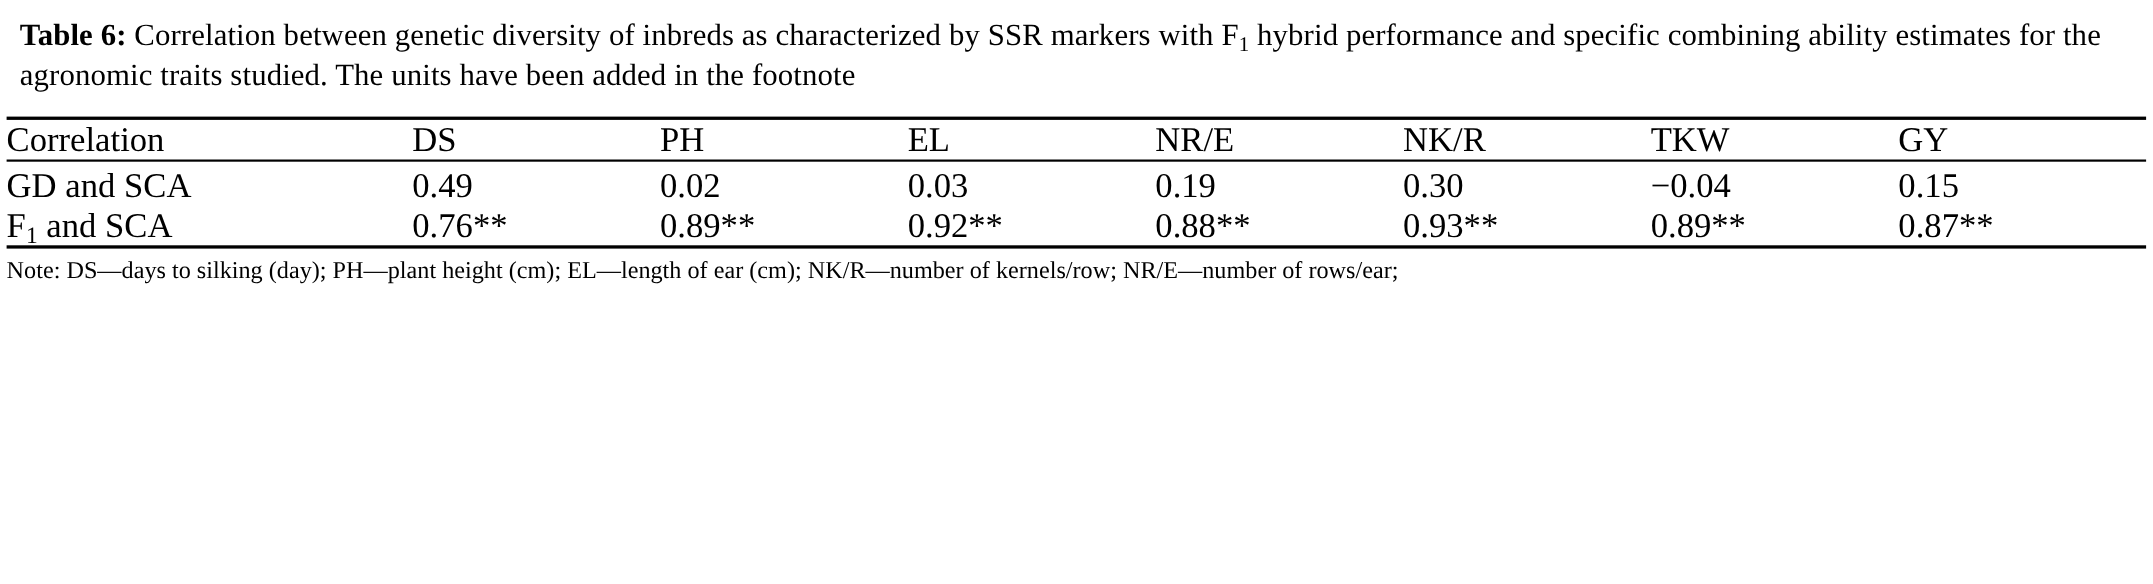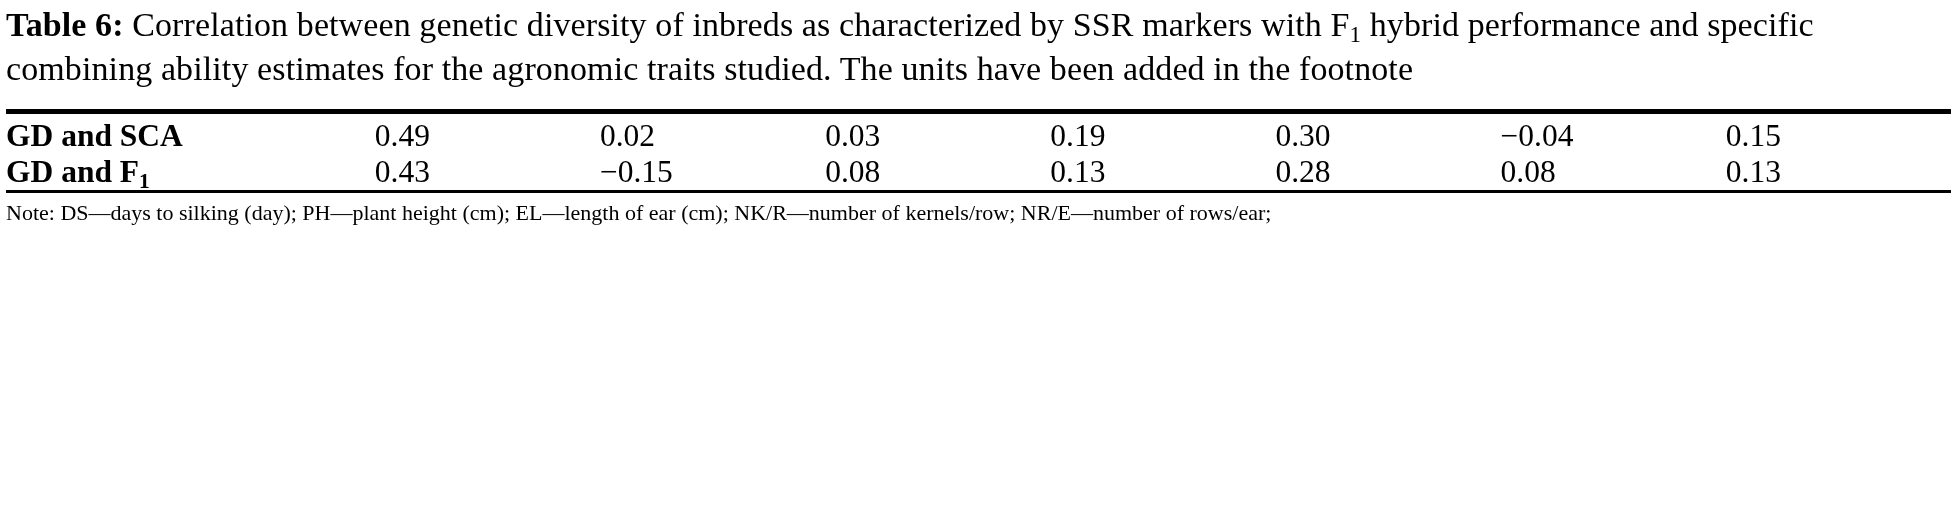--- a/index.html
+++ b/index.html
@@ -15,24 +15,24 @@
     overflow: hidden;
   }
   .page {
     width: 1957px;
     height: 531px;
     box-sizing: border-box;
     padding: 0 6px;
     position: relative;
   }
   .caption {
-    font-size: 34px;
+    font-size: 28px;
     line-height: 1.30;
     letter-spacing: 0.1px;
-    margin: 0;
+    margin: 12px;
     padding: 3px 0 0 0;
     text-align: left;
   }
   .caption .lbl {
     font-weight: bold;
   }
   sub {
     font-size: 0.68em;
     vertical-align: baseline;
     position: relative;
@@ -63,21 +63,21 @@
   .col-first { width: 19.0%; }
   .col-d { width: 11.6%; }
   .hdr-row th {
     padding: 9px 0 12px 0;
     font-size: 31.5px;
   }
   .body-row td {
     padding: 11px 0 11px 0;
   }
   .body-row td.rowhdr {
-    font-weight: bold;
+    font-weight: normal;
   }
   .footnote {
     font-size: 22px;
     line-height: 1.26;
     padding-top: 6px;
     text-align: left;
   }
   .footnote i { font-style: italic; }
   .spacer-head { height: 4px; }
 </style>
@@ -85,20 +85,44 @@
 <body>
 
 <div class="page">
 
   <p class="caption">
     <span class="lbl">Table 6:</span><span> Correlation between genetic diversity of inbreds as characterized by SSR markers with F</span><sub>1</sub><span> hybrid performance and specific combining ability estimates for the agronomic traits studied. The units have been added in the footnote</span>
   </p>
 
   <div class="rule-top"></div>
 
+  <table class="tbl">
+    <colgroup>
+      <col class="col-first">
+      <col class="col-d">
+        <col class="col-d">
+        <col class="col-d">
+        <col class="col-d">
+        <col class="col-d">
+        <col class="col-d">
+        <col class="col-d">
+    </colgroup>
+    <thead>
+      <tr class="hdr-row">
+        <th>Correlation</th>
+        <th>DS</th>
+        <th>PH</th>
+        <th>EL</th>
+        <th>NR/E</th>
+        <th>NK/R</th>
+        <th>TKW</th>
+        <th>GY</th>
+      </tr>
+    </thead>
+  </table>
 
   <div class="rule-head"></div>
   <div class="spacer-head"></div>
 
   <table class="tbl">
     <colgroup>
       <col class="col-first">
       <col class="col-d">
         <col class="col-d">
         <col class="col-d">
@@ -112,28 +136,28 @@
         <td class="rowhdr"><span>GD and SCA</span><sub></sub><span></span></td>
         <td>0.49</td>
         <td>0.02</td>
         <td>0.03</td>
         <td>0.19</td>
         <td>0.30</td>
         <td>−0.04</td>
         <td>0.15</td>
       </tr>
       <tr class="body-row">
-        <td class="rowhdr"><span>GD and F</span><sub>1</sub><span></span></td>
-        <td>0.43</td>
-        <td>−0.15</td>
-        <td>0.08</td>
-        <td>0.13</td>
-        <td>0.28</td>
-        <td>0.08</td>
-        <td>0.13</td>
+        <td class="rowhdr"><span>F</span><sub>1</sub><span> and SCA</span></td>
+        <td>0.76**</td>
+        <td>0.89**</td>
+        <td>0.92**</td>
+        <td>0.88**</td>
+        <td>0.93**</td>
+        <td>0.89**</td>
+        <td>0.87**</td>
       </tr>
     </tbody>
   </table>
 
   <div class="rule-bottom"></div>
 
   <div class="footnote">
     <div>Note: DS—days to silking (day); PH—plant height (cm); EL—length of ear (cm); NK/R—number of kernels/row; NR/E—number of rows/ear;</div>
   </div>
 

